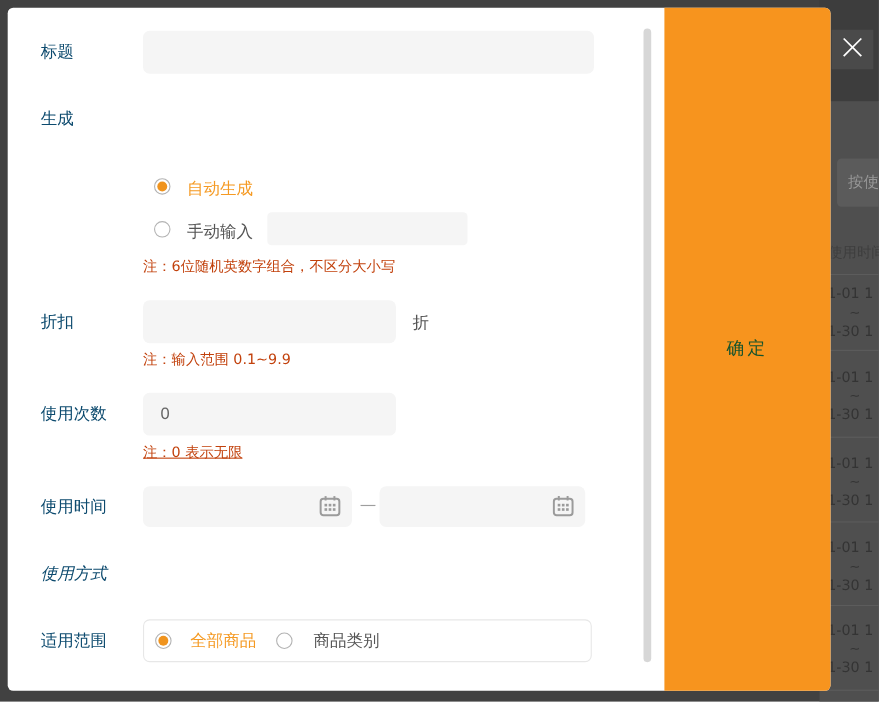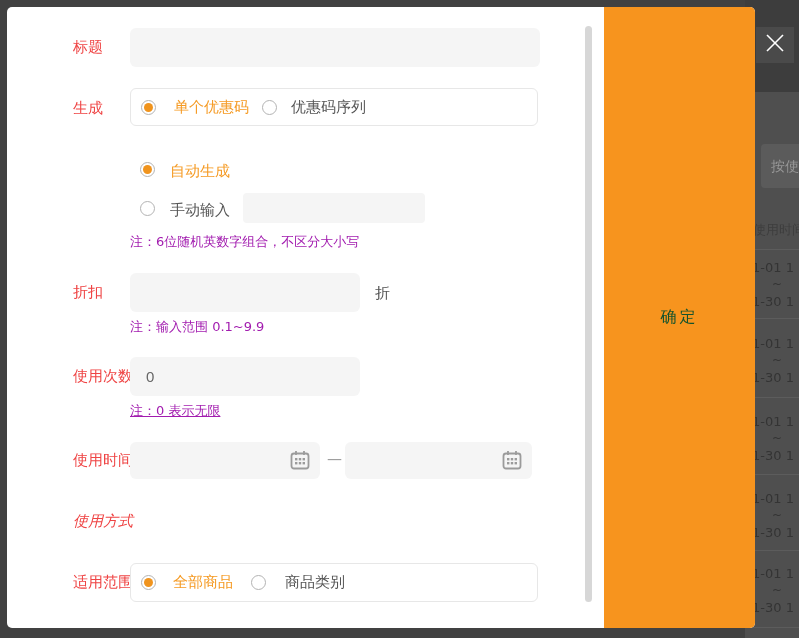--- a/index.html
+++ b/index.html
@@ -22,22 +22,22 @@
   .modal{position:absolute;left:7px;top:7px;width:748px;height:621px;background:#ffffff;
     border-radius:5px;z-index:5;}
   .scroll-thumb{position:absolute;left:578px;top:19px;width:7px;height:576px;background:#d7d7d7;border-radius:4px;}
   .confirm-panel{position:absolute;right:0;top:0;width:151px;height:621px;background:#f7941e;
     border-radius:0 5px 5px 0;display:flex;align-items:center;justify-content:center;cursor:pointer;}
   .confirm-panel span{color:#14532d;font-size:16px;letter-spacing:3px;}
   .close-btn{position:absolute;left:756px;top:27px;width:38px;height:36px;background:#4a4a4a;z-index:6;
     display:flex;align-items:center;justify-content:center;cursor:pointer;}
 
   
-  .lbl{position:absolute;font-size:15px;color:#ef4444;white-space:nowrap;margin-left:36px;}
-  .note{position:absolute;font-size:13px;color:#a21caf;white-space:nowrap;}
+  .lbl{position:absolute;font-size:15px;color:#0c4a6e;white-space:nowrap;}
+  .note{position:absolute;font-size:13px;color:#c2410c;white-space:nowrap;}
   .ginput{position:absolute;border:none;background:#f5f5f5;border-radius:6px;font-size:15px;color:#666;
     padding:0 16px;outline:none;box-sizing:border-box;}
   .optbox{position:absolute;border:1px solid #e7e7e7;border-radius:6px;background:#fff;
     display:flex;align-items:center;box-sizing:border-box;}
   .radio{display:inline-block;width:15px;height:15px;border:1px solid #b3b3b3;border-radius:50%;
     box-sizing:border-box;background:#fff;flex:none;cursor:pointer;}
   .radio.sel::after{content:"";display:block;width:9px;height:9px;margin:2px;border-radius:50%;background:#f0941e;}
   .optlabel{font-size:15px;white-space:nowrap;cursor:pointer;}
   .orange{color:#f59a23;}
   .plain{color:#555555;}
@@ -102,26 +102,20 @@
       </svg>
     </span>
   </div>
 
   <div class="modal">
 
     <div class="lbl" style="left:30px;top:31px;">标题</div>
     <input class="ginput" style="left: 123px; top: 21px; width: 410px; height: 39px;" value="">
 
     <div class="lbl" style="left:30px;top:92px;">生成</div>
-    <div class="optbox" style="left:123px;top:81px;width:408px;height:38px;">
-      <span class="radio sel" style="margin-left:10px;"></span>
-      <span class="optlabel orange" style="margin-left:18px;">单个优惠码</span>
-      <span class="radio" style="margin-left:13px;"></span>
-      <span class="optlabel plain" style="margin-left:14px;">优惠码序列</span>
-    </div>
 
     <span class="radio sel" style="position:absolute;left:133px;top:155px;"></span>
     <span class="optlabel orange" style="position:absolute;left:163px;top:155px;">自动生成</span>
 
     <span class="radio" style="position:absolute;left:133px;top:194px;"></span>
     <span class="optlabel plain" style="position:absolute;left:163px;top:194px;">手动输入</span>
     <input class="ginput" style="left: 236px; top: 186px; width: 182px; height: 30px; border-radius: 4px;" value="">
     <div class="note" style="left:123px;top:226px;">注：6位随机英数字组合，不区分大小写</div>
 
     <div class="lbl" style="left:30px;top:276px;">折扣</div>

